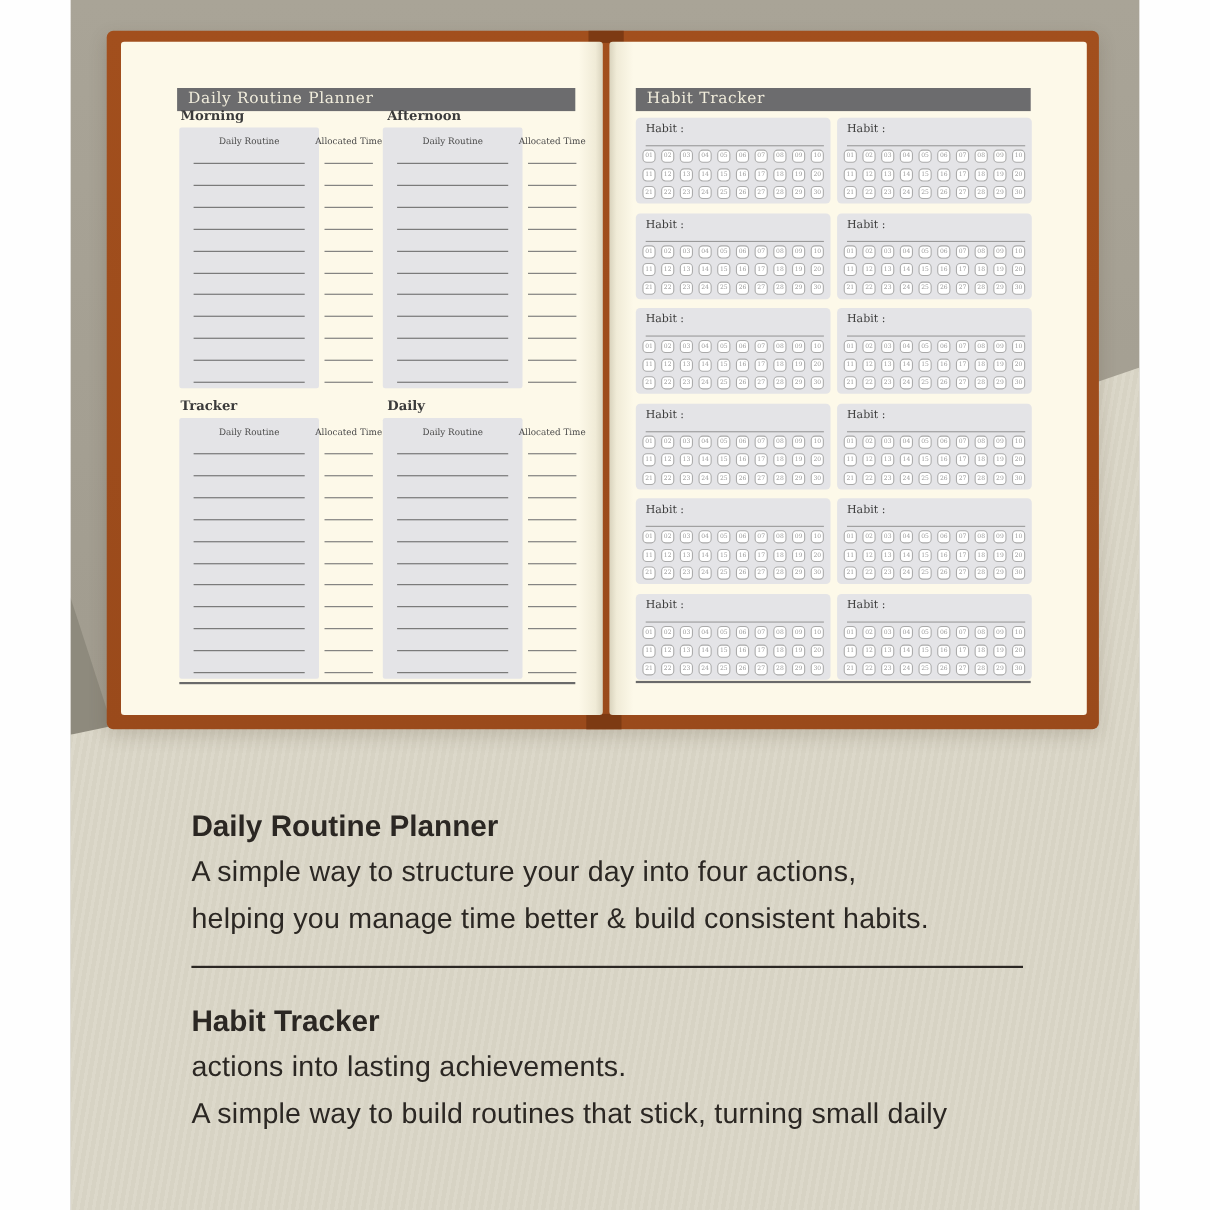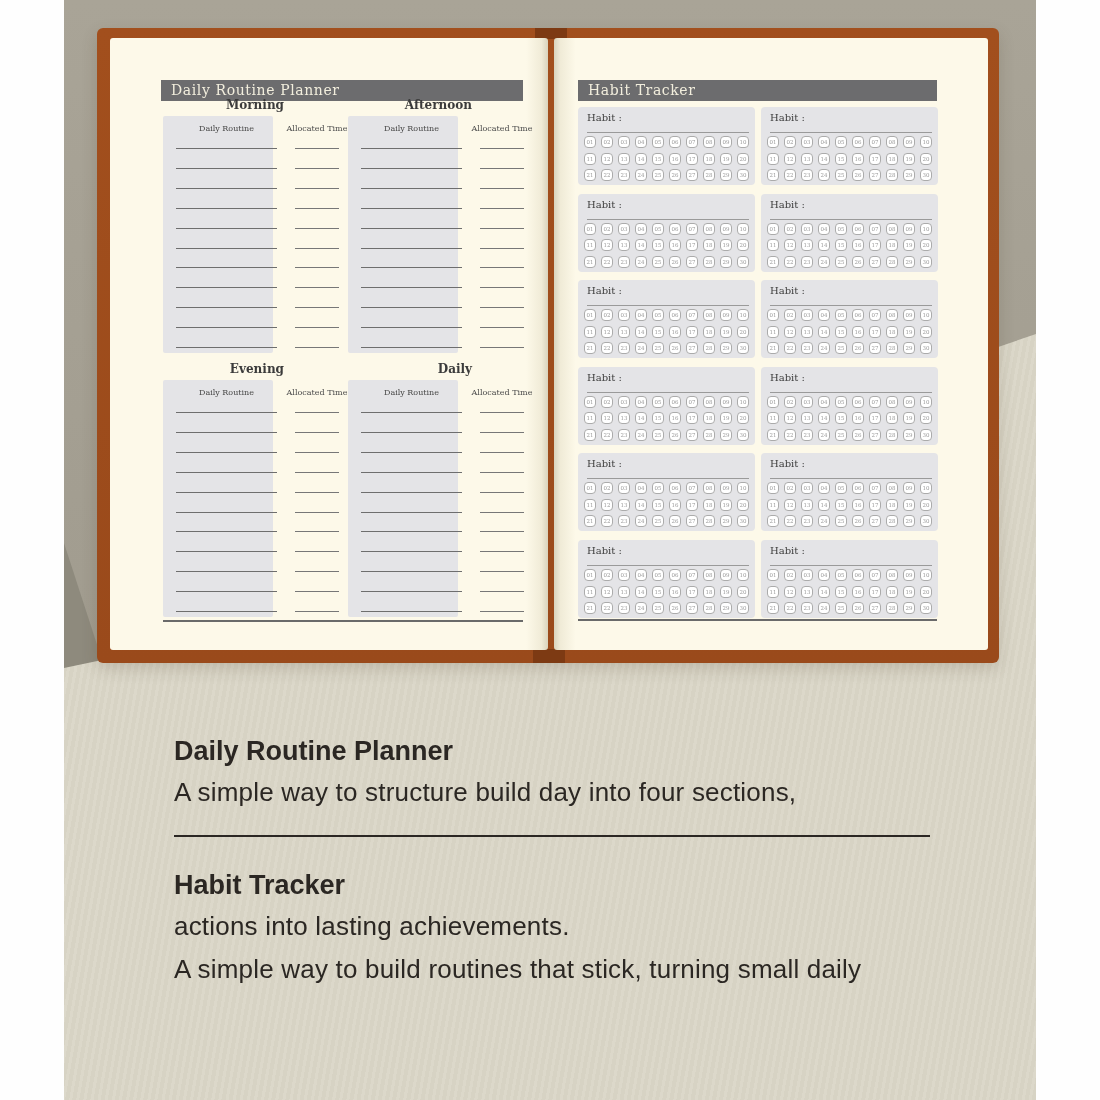--- a/index.html
+++ b/index.html
@@ -32,23 +32,23 @@
   .page.right{left:457px;width:434px;
     background:linear-gradient(to left,#fdf9e9 0%,#fdf9e9 95%,#f0ebd7 98.5%,#d9d3bd 100%);}
 
   
   .hdr-bar{position:absolute;height:21px;background:#6c6c6e;color:#f2eedd;
            font-family:"DejaVu Serif",serif;font-size:14px;line-height:21px;
            letter-spacing:.6px;padding-left:10px;box-sizing:border-box;}
   .rule{position:absolute;height:2px;background:#6a6a6a;}
 
   
-  .sec-label{position:absolute;width:120px;text-align:right;color:#3b3b3b;
+  .sec-label{position:absolute;width:120px;text-align:left;color:#3b3b3b;
              font-family:"DejaVu Serif",serif;font-size:12px;font-weight:bold;}
-  .panel{position:absolute;width:110px;height:237px;background:#e4e4e7;border-radius:2px;}
+  .panel{position:absolute;width:127px;height:237px;background:#e4e4e7;border-radius:2px;}
   .col-title{position:absolute;text-align:center;color:#4a4a4a;
              font-family:"DejaVu Serif",serif;font-size:8px;}
   .rline{position:absolute;height:1px;background:#6e6e6e;}
   .rline.time{background:#777;}
 
   
   .habit-box{position:absolute;width:177px;height:78px;background:#e4e4e7;border-radius:4px;}
   .habit-label{position:absolute;left:9px;top:5px;color:#3c3c3c;
                font-family:"DejaVu Serif",serif;font-size:10px;}
   .habit-underline{position:absolute;left:9px;right:6px;top:25px;height:1px;background:#9a9a9a;}
@@ -132,21 +132,21 @@
           <div class="rline time" style="left: 370px; top: 129.9px; width: 44px;"></div>
           <div class="rline time" style="left: 370px; top: 149.8px; width: 44px;"></div>
           <div class="rline time" style="left: 370px; top: 169.7px; width: 44px;"></div>
           <div class="rline time" style="left: 370px; top: 189.6px; width: 44px;"></div>
           <div class="rline time" style="left: 370px; top: 209.5px; width: 44px;"></div>
           <div class="rline time" style="left: 370px; top: 229.4px; width: 44px;"></div>
           <div class="rline time" style="left: 370px; top: 249.3px; width: 44px;"></div>
           <div class="rline time" style="left: 370px; top: 269.2px; width: 44px;"></div>
           <div class="rline time" style="left: 370px; top: 289.1px; width: 44px;"></div>
           <div class="rline time" style="left: 370px; top: 309px; width: 44px;"></div>
-          <div class="sec-label" style="left: 54px; top: 324px;">Evening</div>
+          <div class="sec-label" style="left: 54px; top: 324px;">Tracker</div>
           <div class="panel" style="left: 53px; top: 342px;">
             <div class="col-title" style="left: 0px; top: 8px; width: 127px;">Daily Routine</div>
             <div class="rline" style="left: 13px; top: 32px; width: 101px;"></div>
             <div class="rline" style="left: 13px; top: 51.9px; width: 101px;"></div>
             <div class="rline" style="left: 13px; top: 71.8px; width: 101px;"></div>
             <div class="rline" style="left: 13px; top: 91.7px; width: 101px;"></div>
             <div class="rline" style="left: 13px; top: 111.6px; width: 101px;"></div>
             <div class="rline" style="left: 13px; top: 131.5px; width: 101px;"></div>
             <div class="rline" style="left: 13px; top: 151.4px; width: 101px;"></div>
             <div class="rline" style="left: 13px; top: 171.3px; width: 101px;"></div>
@@ -682,19 +682,20 @@
               <div class="chip">30</div>
             </div>
           </div>
         </div>
       <div class="rule" style="left:24px;top:581px;width:359px;"></div>
     </div>
   </div>
 
   <div class="caption">
     <p class="cap-h">Daily Routine Planner</p>
-    <p class="cap-p">A simple way to structure build day into four sections,</p>
+    <p class="cap-p">A simple way to structure your day into four actions,</p>
+    <p class="cap-p">helping you manage time better &amp; build consistent habits.</p>
     <div class="cap-div"></div>
     <p class="cap-h">Habit Tracker</p>
     <p class="cap-p">actions into lasting achievements.</p>
     <p class="cap-p">A simple way to build routines that stick, turning small daily</p>
   </div>
 </div>
 
 </body></html>

